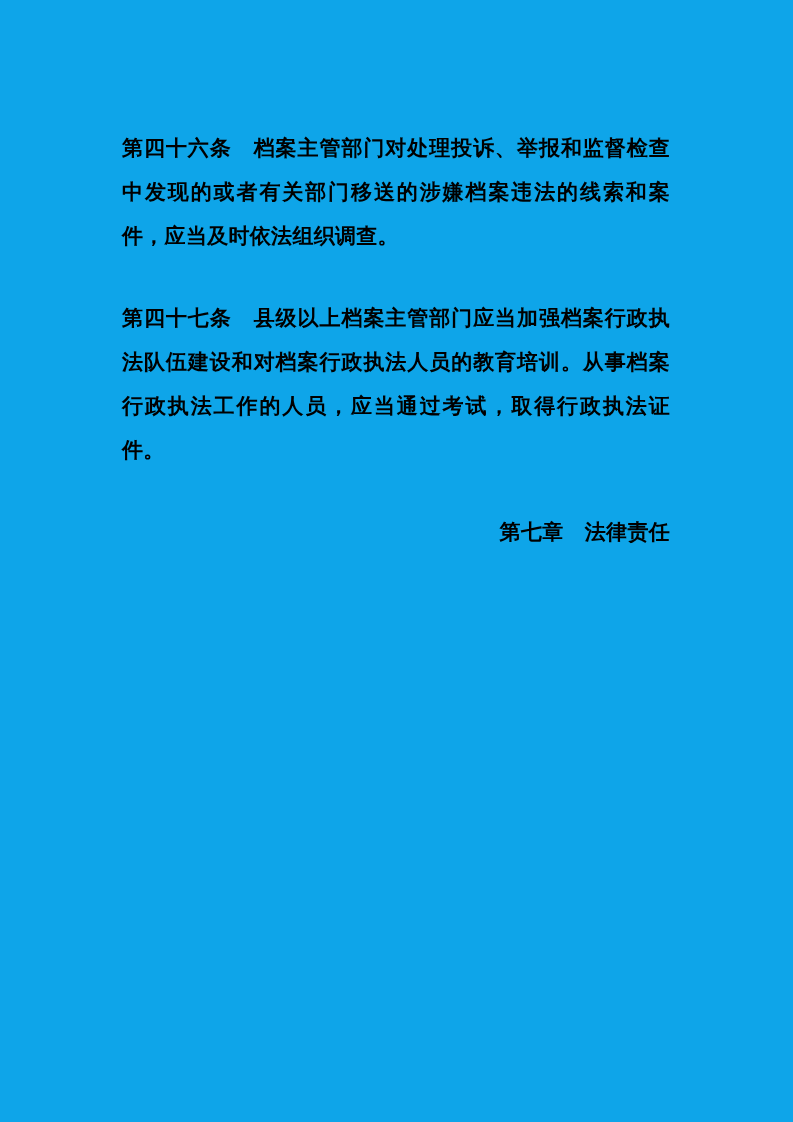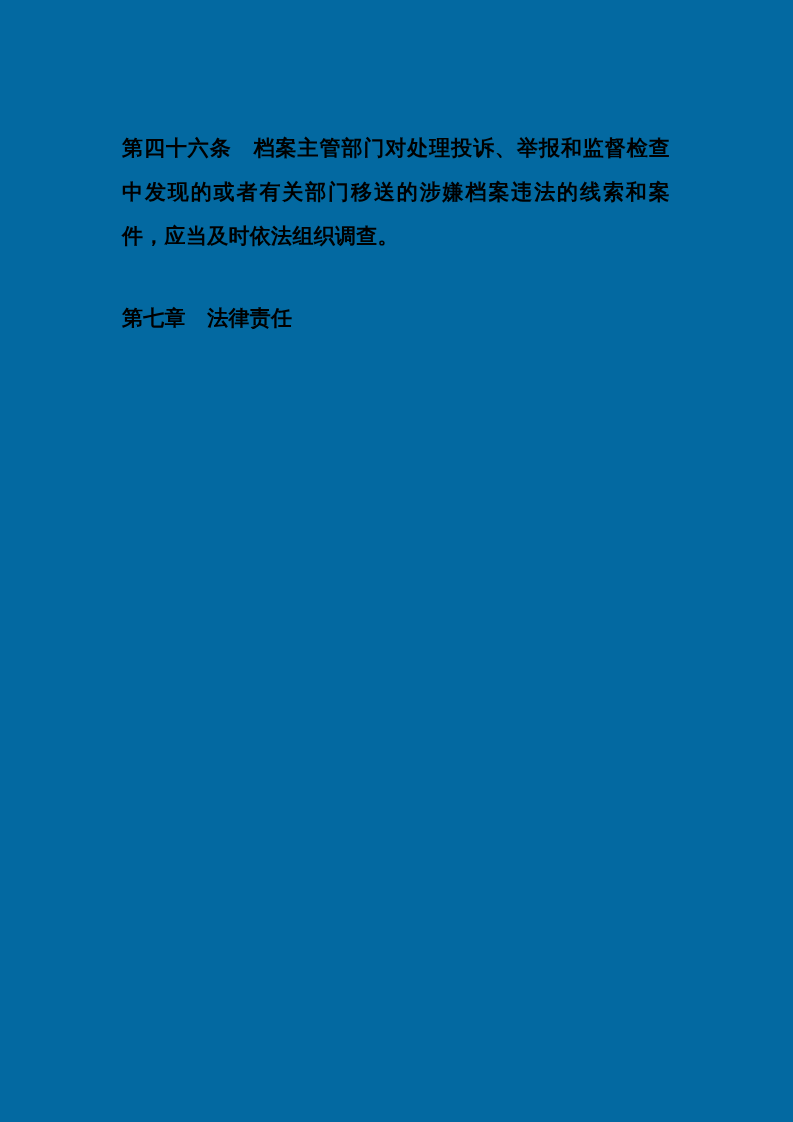--- a/index.html
+++ b/index.html
@@ -4,21 +4,21 @@
 <style>
   html, body {
     margin: 0;
     padding: 0;
     background: #ffffff;
   }
   .page {
     position: relative;
     width: 793px;
     height: 1122px;
-    background: #0369a1;
+    background: #0ea5e9;
     overflow: hidden;
     font-family: "Liberation Serif", "DejaVu Serif", serif;
     color: #000000;
   }
   .content {
     position: absolute;
     left: 122px;
     top: 126px;
     width: 548px;
   }
@@ -30,25 +30,26 @@
     text-align: justify;
     text-justify: inter-character;
     letter-spacing: 0.3px;
     word-break: break-all;
   }
   .chapter-heading {
     margin: 0 0 38px 0;
     font-size: 21px;
     line-height: 44px;
     font-weight: 700;
-    text-align: left;
+    text-align: right;
     letter-spacing: 0.3px;
   }
 </style>
 </head>
 <body>
 
 <div class="page">
   <div class="content">
     <p class="body-para">第四十六条　档案主管部门对处理投诉、举报和监督检查中发现的或者有关部门移送的涉嫌档案违法的线索和案件，应当及时依法组织调查。</p>
+    <p class="body-para">第四十七条　县级以上档案主管部门应当加强档案行政执法队伍建设和对档案行政执法人员的教育培训。从事档案行政执法工作的人员，应当通过考试，取得行政执法证件。</p>
     <h2 class="chapter-heading">第七章　法律责任</h2>
   </div>
 </div>
 
 </body></html>

